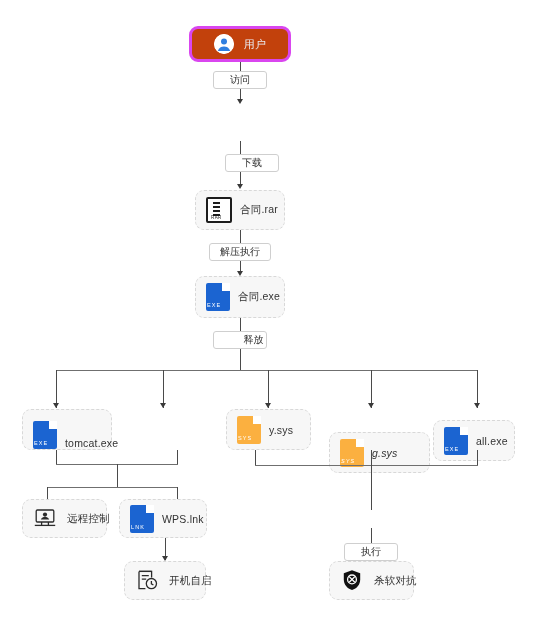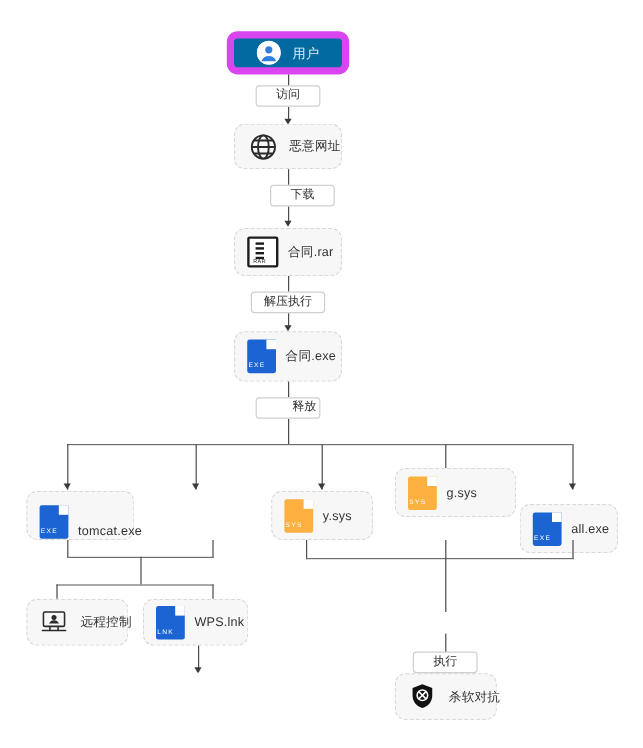--- a/index.html
+++ b/index.html
@@ -19,21 +19,21 @@
     background:#f7f7f7;
     border:1px dashed #d8d8d8;
     border-radius:9px;
     padding:0 10px;
     gap:8px;
   }
   .node .lbl{
     font-size:10.5px;color:#333;white-space:nowrap;letter-spacing:.2px;
   }
   .node.dark{
-    background:#0369a1;border:6px solid #d946ef;border-radius:9px;
+    background:#c2410c;border:3px solid #d946ef;border-radius:9px;
     justify-content:center;gap:10px;
   }
   .node.dark .lbl{color:#e9eaf0;font-size:11px;}
 
   
   .elabel{
     position:absolute;box-sizing:border-box;
     background:#ffffff;border:1px solid #cfcfcf;border-radius:3px;
     height:18px;line-height:16px;text-align:center;
     font-size:10px;color:#333;white-space:nowrap;
@@ -109,30 +109,20 @@
       </svg>
     </span>
     <span class="lbl">用户</span>
   </div>
 
   <div class="vline" style="left:240px;top:62px;height:10px;"></div>
   <div class="elabel" style="left:213px;top:71px;width:54px;">访问</div>
   <div class="vline" style="left:240px;top:89px;height:12px;"></div>
   <div class="arrow" style="left:237px;top:99px;"></div>
 
-  <div class="node" style="left:195px;top:103px;width:90px;height:38px;">
-    <span class="globe">
-      <svg viewBox="0 0 24 24" width="27" height="27" fill="none" stroke="#2b2b2b" stroke-width="1.4">
-        <circle cx="12" cy="12" r="8.6"></circle>
-        <ellipse cx="12" cy="12" rx="4" ry="8.6"></ellipse>
-        <path d="M3.4 12h17.2M5 7.2h14M5 16.8h14"></path>
-      </svg>
-    </span>
-    <span class="lbl">恶意网址</span>
-  </div>
 
   <div class="vline" style="left:240px;top:141px;height:13px;"></div>
   <div class="elabel" style="left:225px;top:154px;width:54px;">下载</div>
   <div class="vline" style="left:240px;top:172px;height:14px;"></div>
   <div class="arrow" style="left:237px;top:184px;"></div>
 
   <div class="node" style="left:195px;top:190px;width:90px;height:40px;align-items:center;">
     <span class="rar">
       <span class="z">
         <i></i>
@@ -187,21 +177,21 @@
 
   <div class="node" style="left:226px;top:409px;width:85px;height:41px;">
     <span class="fileicon orange">
       <span class="body"></span>
         <span class="fold"></span>
       <span class="ext">SYS</span>
     </span>
     <span class="lbl">y.sys</span>
   </div>
 
-  <div class="node" style="left:329px;top:390px;width:101px;height:41px;">
+  <div class="node" style="left:329px;top:432px;width:101px;height:41px;font-style:italic;">
     <span class="fileicon orange">
       <span class="body"></span>
         <span class="fold"></span>
       <span class="ext">SYS</span>
     </span>
     <span class="lbl">g.sys</span>
   </div>
 
   <div class="node" style="left:433px;top:420px;width:82px;height:41px;">
     <span class="fileicon blue">
@@ -238,20 +228,32 @@
       <span class="body"></span>
         <span class="fold"></span>
       <span class="ext">LNK</span>
     </span>
     <span class="lbl">WPS.lnk</span>
   </div>
 
   <div class="vline" style="left:165px;top:538px;height:22px;"></div>
   <div class="arrow" style="left:162px;top:556px;"></div>
 
+  <div class="node" style="left:124px;top:561px;width:82px;height:39px;">
+    <span class="svgicon">
+      <svg viewBox="0 0 24 24" width="24" height="24" fill="none" stroke="#2b2b2b" stroke-width="1.3">
+        <path d="M4 3.4h12.6v6.2M4 3.4v17.2h6.4"></path>
+        <path d="M4 3.4h12.6"></path>
+        <path d="M6.8 7.6h7M6.8 11.2h4.4"></path>
+        <circle cx="16.4" cy="15.6" r="5.1"></circle>
+        <path d="M16.4 12.9v2.9l2 1.2"></path>
+      </svg>
+    </span>
+    <span class="lbl">开机自启</span>
+  </div>
 
   <div class="vline" style="left:255px;top:450px;height:16px;"></div>
   <div class="vline" style="left:477px;top:450px;height:16px;"></div>
   <div class="hline" style="left:255px;top:465px;width:223px;"></div>
   <div class="vline" style="left:371px;top:450px;height:60px;"></div>
 
   <div class="elabel" style="left:344px;top:510px;width:54px;margin-top:33px;">执行</div>
   <div class="vline" style="left:371px;top:528px;height:28px;"></div>
   <div class="arrow" style="left:368px;top:553px;"></div>
 

